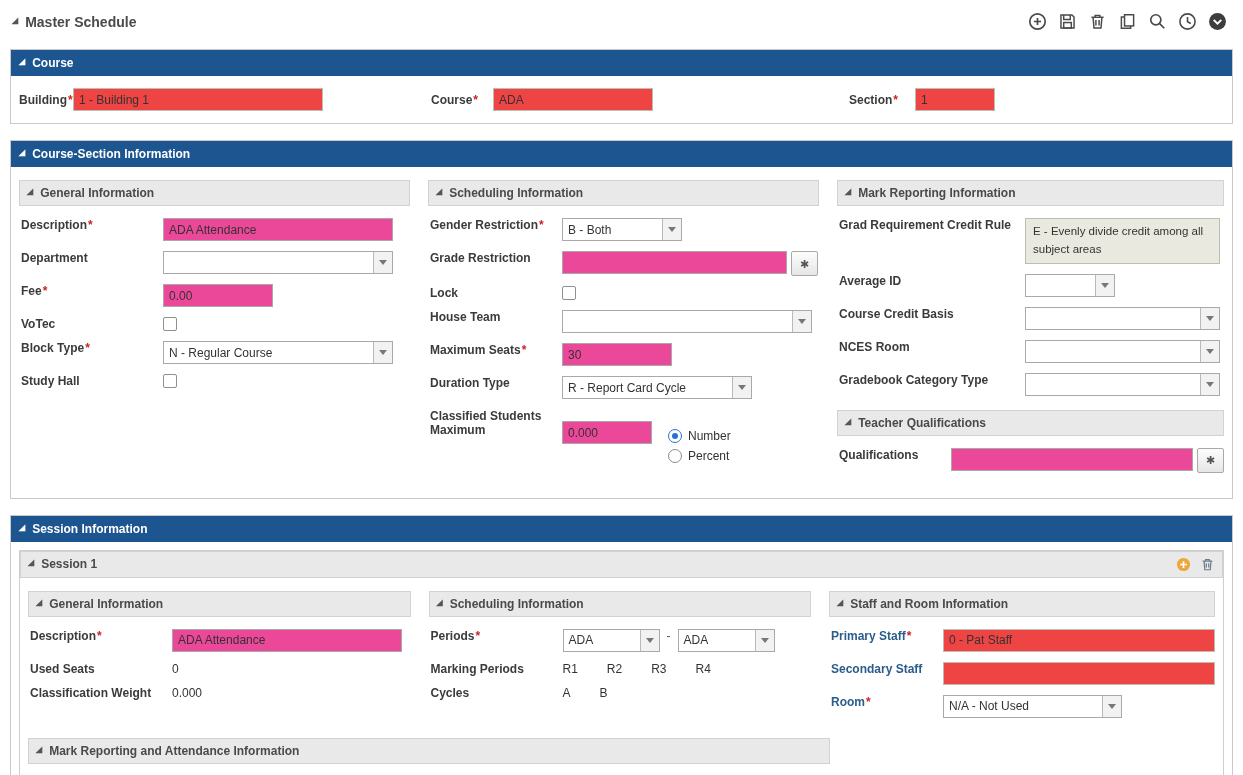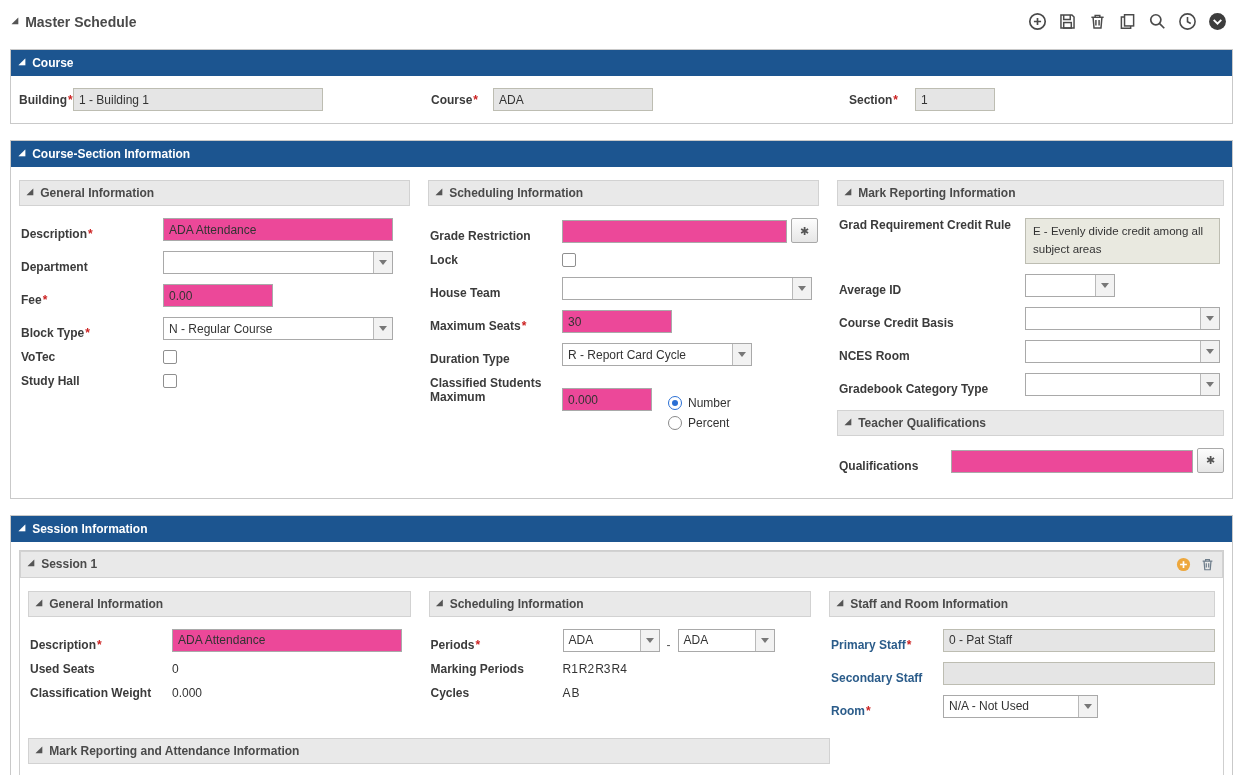--- a/index.html
+++ b/index.html
@@ -17,21 +17,21 @@
 
   .panel{border:1px solid #c9c9c9;margin:0 10px 16px}
   .panel.first{margin-top:10px}
   .blue-bar{background:#1c5590;color:#fff;font-weight:bold;font-size:12px;padding:6px 8px;display:flex;align-items:center;gap:7px}
 
   .lbl{font-weight:bold;color:#3b3b3b}
   .lbl-blue .lbl-text{color:#2b5c8a}
   .req{color:#cc2222;margin-left:1px;font-weight:bold}
 
   .txt{height:23px;border:1px solid #a9a9a9;padding:0 5px;font-size:12px;font-family:inherit;color:#333;background:#ec4899}
-  .txt.ro{background:#e5e5e5;border-color:#bdbdb2}
+  .txt.ro{background:#ef4444;border-color:#bdbdb2}
   .ro-box{background:#e9e9e0;border:1px solid #bdbdb2;padding:4px 7px;font-size:11.5px;line-height:1.55;color:#333}
 
   .select{display:inline-flex;height:23px;border:1px solid #a9a9a9;background:#fff;align-items:stretch;cursor:pointer;flex-shrink:0}
   .sel-val{flex:1;padding:0 5px;display:flex;align-items:center;overflow:hidden;white-space:nowrap}
   .sel-arrow{width:19px;border-left:1px solid #b9b9b9;background:#f2f2f2;display:flex;align-items:center;justify-content:center;flex-shrink:0}
   .sel-arrow::after{content:"";border-left:4px solid transparent;border-right:4px solid transparent;border-top:5px solid #777}
 
   .ast-btn{width:27px;height:25px;margin-left:4px;border:1px solid #a9a9a9;background:linear-gradient(#fdfdfd,#e6e6e6);display:inline-flex;align-items:center;justify-content:center;cursor:pointer;border-radius:2px;flex-shrink:0}
   .ast-icon::before{content:"✱";font-size:11px;color:#555}
 
@@ -47,43 +47,43 @@
 
   .cs-body{display:flex;padding:13px 8px 15px;align-items:flex-start}
   .col1{width:414px;padding-right:18px}
   .col2{width:414px;padding-right:18px}
   .col3{flex:1}
   .sub-bar{background:#e9e9e9;border:1px solid #d2d2d2;padding:5px 7px;font-weight:bold;color:#4a4a4a;display:flex;align-items:center;gap:7px;font-size:12px}
   .sub-bar .tri{color:#555}
   .mb12{margin-bottom:12px}
   .mt14{margin-top:14px}
 
-  .frow{display:flex;align-items:flex-end;margin:0 0 10px 2px}
+  .frow{display:flex;align-items:flex-start;margin:0 0 10px 2px}
   .frow.top{align-items:flex-start}
   .lblw140{width:142px;flex-shrink:0}
   .lblw130{width:132px;flex-shrink:0}
   .lblw185{width:186px;flex-shrink:0}
   .lblw112{width:112px;flex-shrink:0}
 
   .w80{width:80px}.w90{width:90px}.w97{width:97px}.w110{width:110px}.w120{width:120px}
-  .w155{width:155px}.w160{width:160px}.w190{width:190px}
+  .w155{width:179px}.w160{width:160px}.w190{width:190px}
   .w195{width:195px}.w225{width:225px}.w230{width:230px}.w242{width:242px}.w250{width:250px}
   .w272{width:272px}
 
   .radio-group{display:flex;flex-direction:column;gap:6px;margin-left:16px}
   .radio-opt{display:flex;align-items:center;gap:6px}
 
   .session-inner{border:1px solid #cfcfcf;margin:8px}
   .session-bar{justify-content:space-between}
   .sb-left{display:flex;align-items:center;gap:7px}
   .sb-icons{display:flex;gap:9px;align-items:center}
   .sm-icon{width:15px;height:15px;cursor:pointer}
   .sm-icon svg{width:100%;height:100%;display:block}
   .sess-body{display:flex;padding:13px 8px 4px;align-items:flex-start}
-  .tokens{display:flex;gap:1px}
+  .tokens{display:flex;gap:29px}
   .rng-sep{margin:0 7px;color:#555}
   .mark-bar{margin:6px 8px 12px;width:802px}
   .static-val{color:#333}
 </style>
 </head>
 <body>
 
 <div class="page-header">
   <div class="title">
     <span class="tri dark">◢</span>
@@ -180,40 +180,47 @@
         <div class="select w230">
           <span class="sel-val"></span>
           <span class="sel-arrow"></span>
         </div>
       </div>
       <div class="frow">
         <span class="lbl lblw140"><span class="lbl-text">Fee</span><span class="req">*</span></span>
         <input class="txt w110" value="0.00" style="">
       </div>
       <div class="frow">
+        <span class="lbl lblw140"><span class="lbl-text">VoTec</span></span>
+        <span class="checkbox"></span>
+      </div>
+      <div class="frow">
         <span class="lbl lblw140"><span class="lbl-text">Block Type</span><span class="req">*</span></span>
         <div class="select w230">
           <span class="sel-val">N - Regular Course</span>
           <span class="sel-arrow"></span>
         </div>
-      </div>
-      <div class="frow">
-        <span class="lbl lblw140"><span class="lbl-text">VoTec</span></span>
-        <span class="checkbox"></span>
       </div>
       <div class="frow">
         <span class="lbl lblw140"><span class="lbl-text">Study Hall</span></span>
         <span class="checkbox"></span>
       </div>
     </div>
 
     <div class="col2">
       <div class="sub-bar mb12">
         <span class="tri">◢</span>
         <span>Scheduling Information</span>
+      </div>
+      <div class="frow">
+        <span class="lbl lblw130"><span class="lbl-text">Gender Restriction</span><span class="req">*</span></span>
+        <div class="select w120">
+          <span class="sel-val">B - Both</span>
+          <span class="sel-arrow"></span>
+        </div>
       </div>
       <div class="frow">
         <span class="lbl lblw130"><span class="lbl-text">Grade Restriction</span></span>
         <input class="txt w225" value="" style="">
         <span class="ast-btn">
             <span class="ast-icon"></span>
           </span>
       </div>
       <div class="frow">
         <span class="lbl lblw130"><span class="lbl-text">Lock</span></span>

